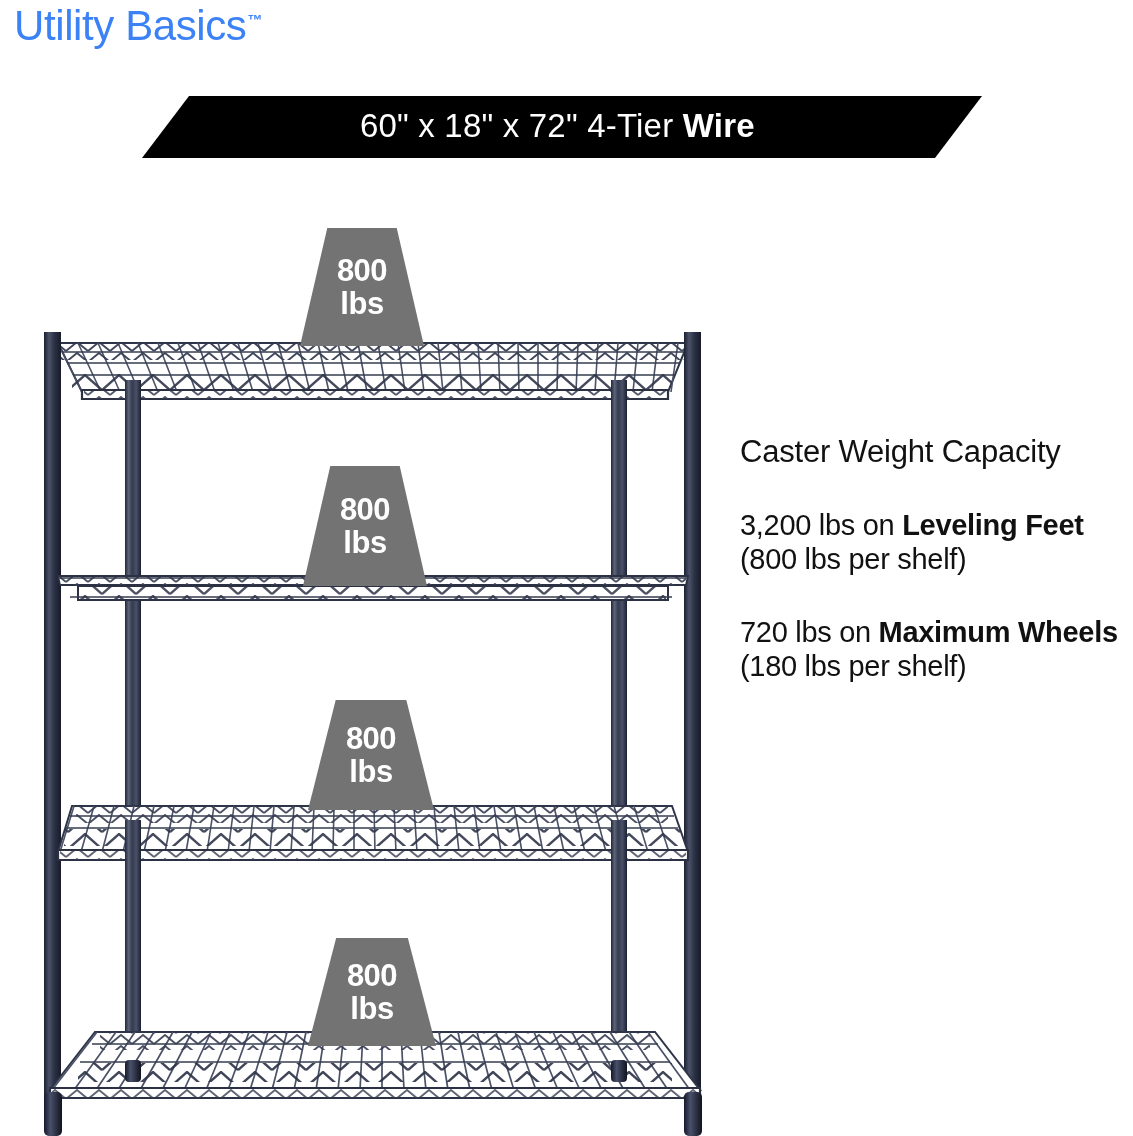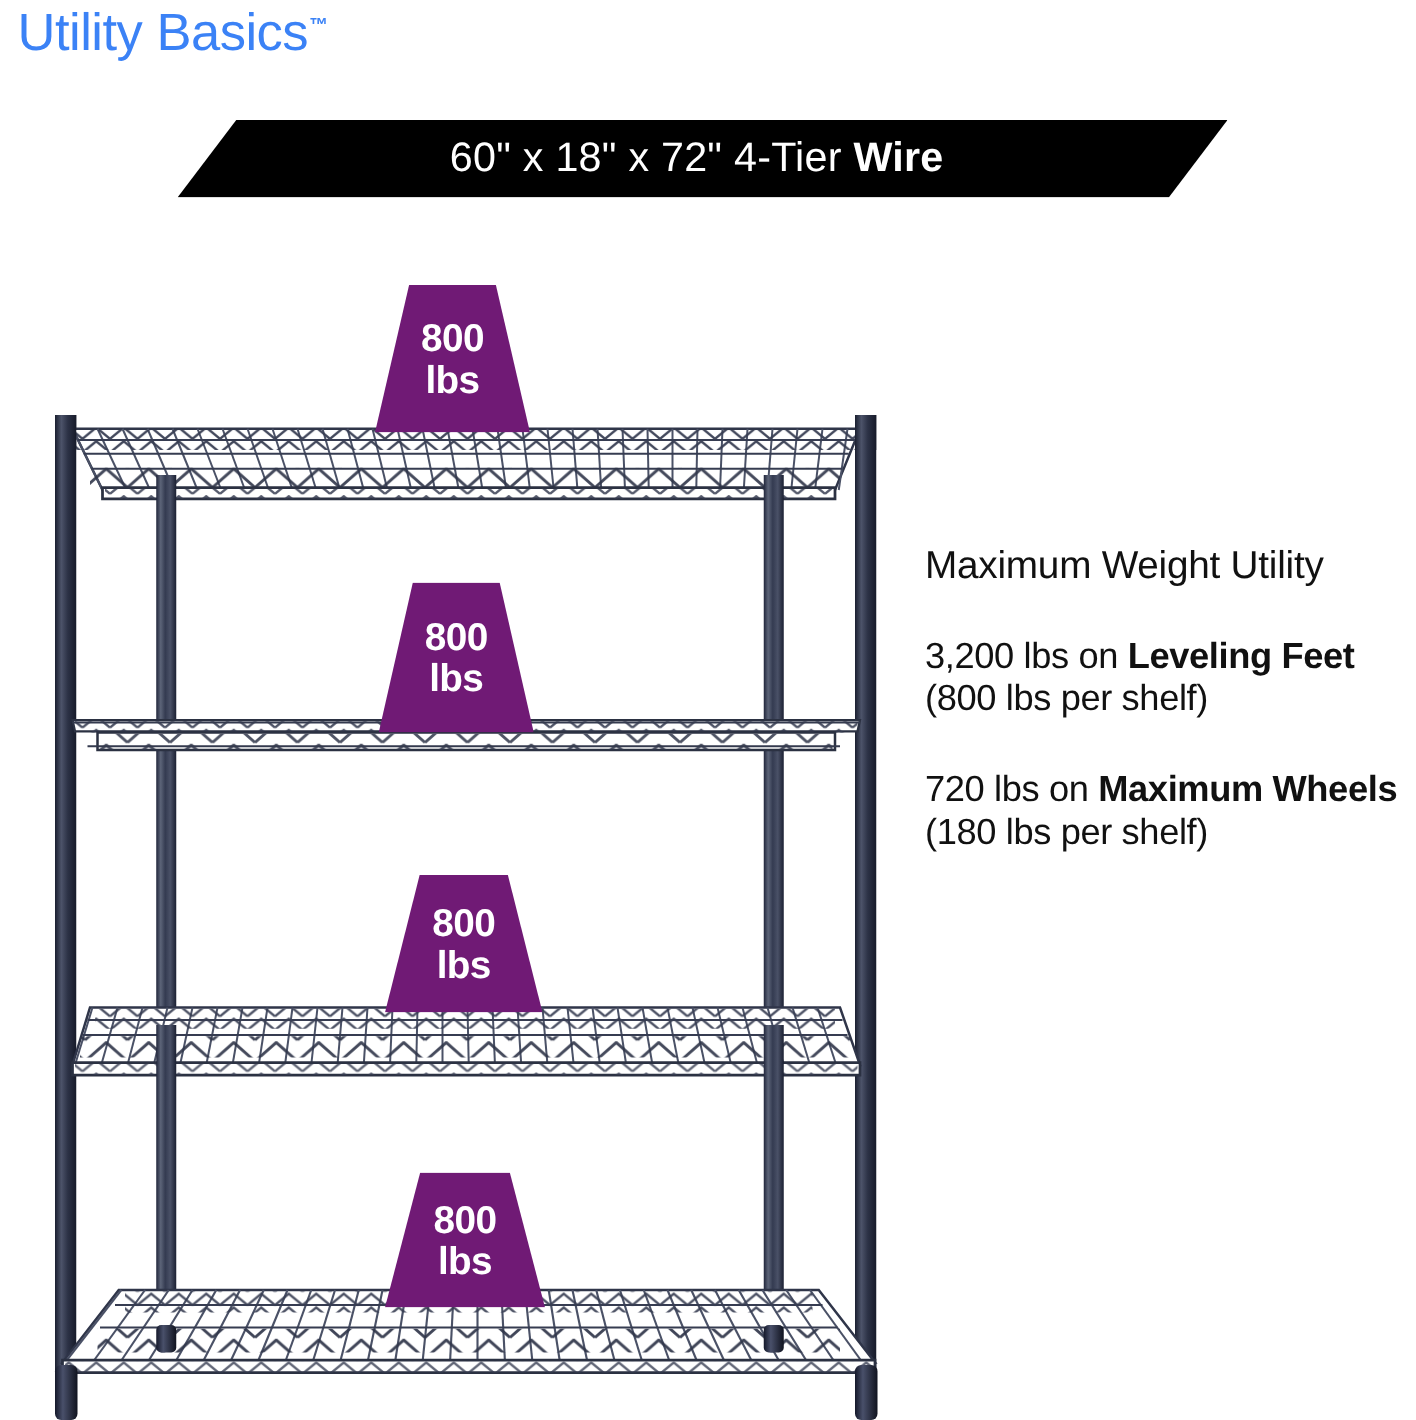--- a/index.html
+++ b/index.html
@@ -38,21 +38,21 @@
     padding-bottom:2px;
   }
   #banner-text b { font-weight:700; }
 
   
   #rack { position:absolute; left:0; top:0; width:760px; height:1136px; }
 
   
   .badge {
     position:absolute;
-    background:#701a75;
+    background:#737373;
     clip-path:polygon(22% 0, 78% 0, 100% 100%, 0 100%);
     display:flex; flex-direction:column;
     align-items:center; justify-content:center;
     color:#ffffff; font-weight:700;
     line-height:1.0;
   }
   .badge .num { font-size:31px; letter-spacing:-0.5px; }
   .badge .unit { font-size:31px; margin-top:2px; letter-spacing:-0.5px; }
 
   #badge-1 { left:300px; top:228px; width:124px; height:118px; }
@@ -309,16 +309,16 @@
 <div class="badge" id="badge-3">
   <span class="num">800</span>
   <span class="unit">lbs</span>
 </div>
 <div class="badge" id="badge-4">
   <span class="num">800</span>
   <span class="unit">lbs</span>
 </div>
 
 <div id="info">
-  <h2>Maximum Weight Utility</h2>
+  <h2>Caster Weight Capacity</h2>
   <p><span>3,200 lbs on </span><b>Leveling Feet</b><span> (800 lbs per shelf)</span></p>
   <p><span>720 lbs on </span><b>Maximum Wheels</b><span> (180 lbs per shelf)</span></p>
 </div>
 
 </body></html>

